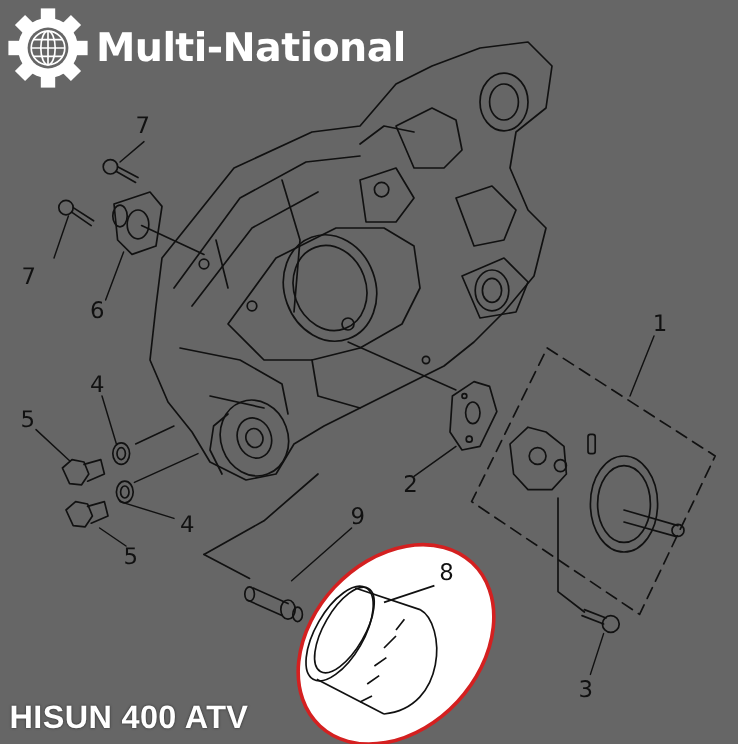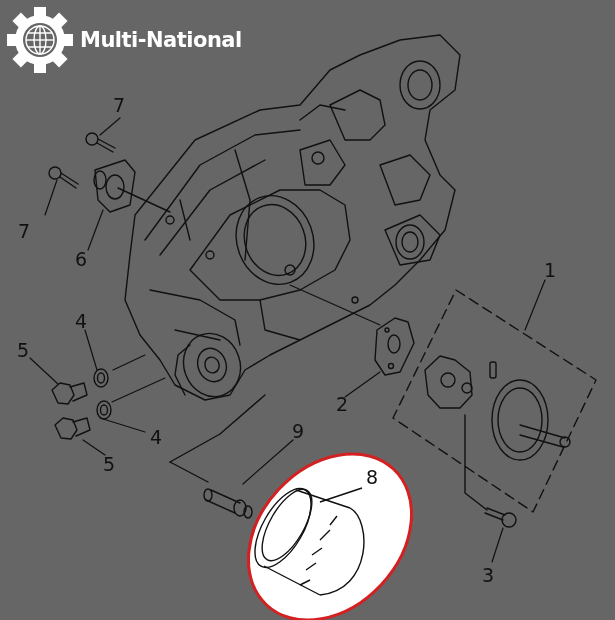--- a/index.html
+++ b/index.html
@@ -1,20 +1,20 @@
 <!DOCTYPE html>
 <html><head>
 <meta charset="utf-8">
 <style>
   html,body{margin:0;padding:0;}
   body{width:615px;height:620px;background:#666666;position:relative;overflow:hidden;font-family:"DejaVu Sans",sans-serif;}
   #stage{position:absolute;left:0;top:0;width:615px;height:620px;}
   .logo{position:absolute;left:8px;top:8px;display:flex;align-items:center;}
   .logo-text{margin-left:6px;color:#fff;}
-  .brand{font-family:"DejaVu Sans",sans-serif;font-weight:bold;font-size:21px;letter-spacing:-0.5px;line-height:26px;display:block;}
+  .brand{font-family:"DejaVu Sans",sans-serif;font-weight:bold;font-size:33px;letter-spacing:-0.5px;line-height:26px;display:block;}
   .tagline{font-family:"DejaVu Sans",sans-serif;font-weight:bold;font-size:8px;letter-spacing:7.2px;display:block;margin-top:1px;margin-left:2px;color:#ddd;}
   .caption{position:absolute;left:8px;top:583px;color:#fff;font-family:"Liberation Sans",sans-serif;font-weight:bold;font-size:27px;letter-spacing:0.3px;text-shadow:0 0 2px #222;}
   .callout{position:absolute;font-family:"DejaVu Sans",sans-serif;font-size:19px;color:#111;line-height:19px;}
   svg{position:absolute;left:0;top:0;}
 </style>
 </head>
 <body>
 
 <div id="stage">
 
@@ -190,14 +190,15 @@
 <div class="callout" style="left:75px;top:312px;">4</div>
 <div class="callout" style="left:150px;top:428px;">4</div>
 <div class="callout" style="left:17px;top:341px;">5</div>
 <div class="callout" style="left:103px;top:455px;">5</div>
 <div class="callout" style="left:336px;top:395px;">2</div>
 <div class="callout" style="left:544px;top:261px;">1</div>
 <div class="callout" style="left:482px;top:566px;">3</div>
 <div class="callout" style="left:292px;top:422px;">9</div>
 <div class="callout" style="left:366px;top:468px;">8</div>
 
+<div class="caption">HISUN 400 ATV</div>
 
 </div>
 
 </body></html>

